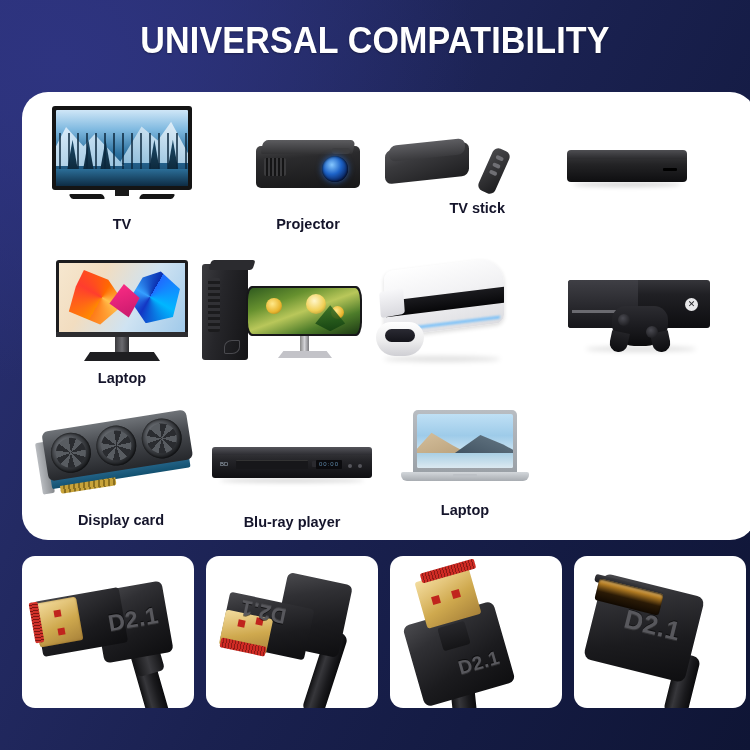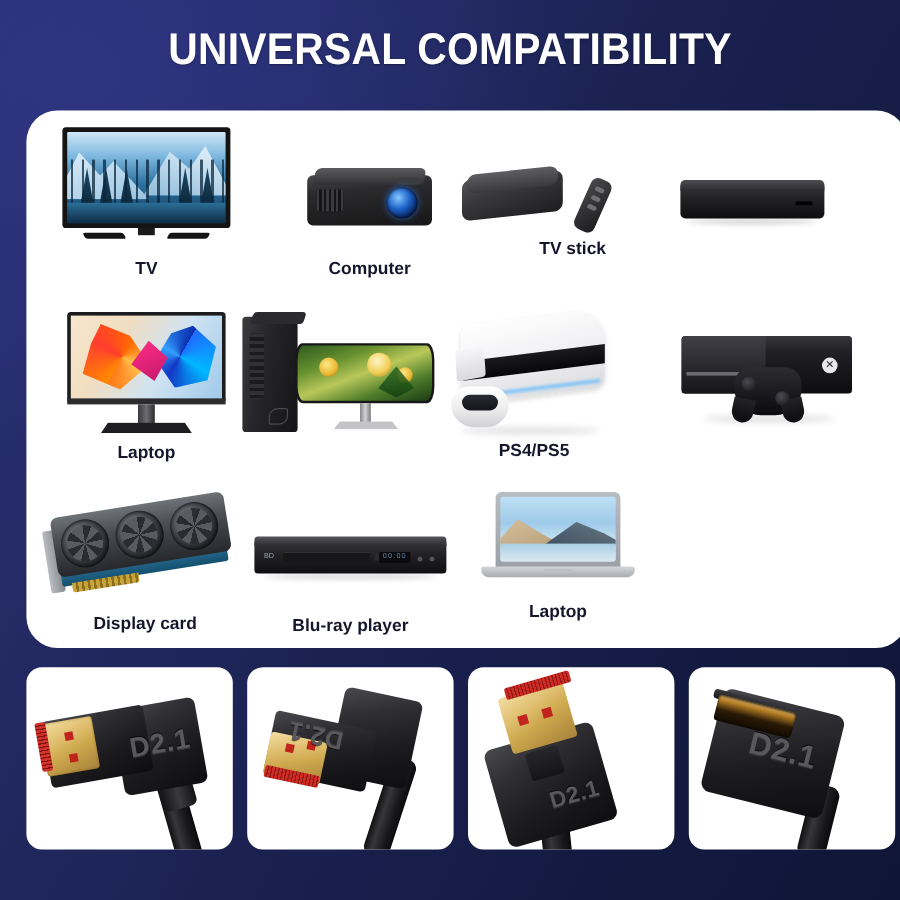--- a/index.html
+++ b/index.html
@@ -428,21 +428,21 @@
       </div>
 
       <div class="cell" style="left:230px; width:112px;">
         <div class="art proj" style="margin-top:24px;">
           <div class="body"></div>
             <div class="top"></div>
             <div class="vent"></div>
           <div class="knob"></div>
             <div class="lens"></div>
         </div>
-        <div class="lbl" style="margin-top:14px;">Computer</div>
+        <div class="lbl" style="margin-top:14px;">Projector</div>
       </div>
 
       <div class="cell" style="left:363px; width:120px;">
         <div class="art stick" style="margin-top:26px;">
           <div class="box"></div>
             <div class="boxtop"></div>
           <div class="remote">
               <i style="top:7px"></i>
               <i style="top:15px"></i>
               <i style="top:23px"></i>
@@ -500,21 +500,20 @@
 
       <div class="cell" style="left:348px; width:150px;">
         <div class="art ps" style="margin-top:4px;">
           <div class="shadow"></div>
             <div class="console"></div>
             <div class="blackband"></div>
           <div class="fin"></div>
             <div class="glow"></div>
             <div class="pad"></div>
         </div>
-        <div class="lbl" style="margin-top:4px;">PS4/PS5</div>
       </div>
 
       <div class="cell" style="left:542px; width:150px;">
         <div class="art xbox" style="margin-top:12px;">
           <div class="shadow"></div>
             <div class="console"></div>
             <div class="half"></div>
           <div class="strip"></div>
             <div class="logo"></div>
           <div class="pad">

